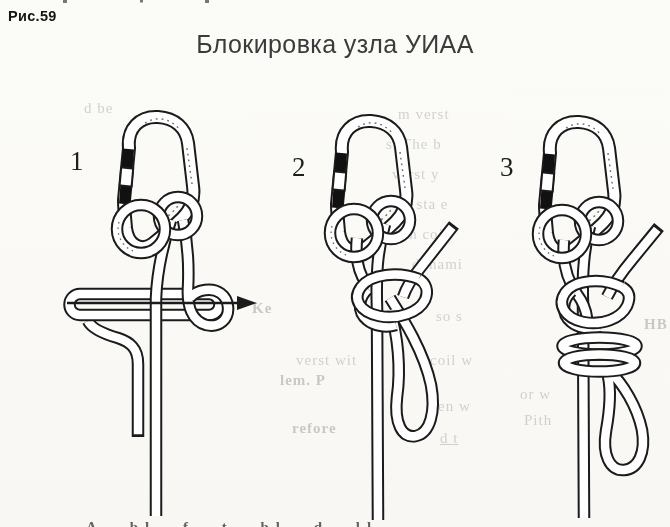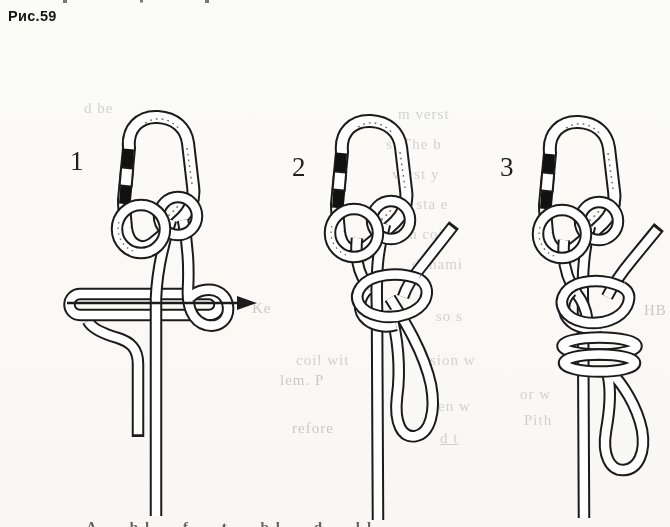--- a/index.html
+++ b/index.html
@@ -22,48 +22,49 @@
     font-size:27px;color:#1e1e1e;line-height:1;
   }
   .n1{left:70px;top:148px;}
   .n2{left:292px;top:154px;}
   .n3{left:500px;top:154px;}
   .ghost-layer{position:absolute;inset:0;pointer-events:none;}
   .ghost-layer span{
     position:absolute;font-family:"Liberation Serif",serif;font-size:15px;
     color:#8f8f8f;opacity:.38;filter:blur(.6px);white-space:nowrap;letter-spacing:1px;
   }
-  .ghost-layer span.b{font-weight:normal;opacity:.45;}
+  .ghost-layer span.b{font-weight:bold;opacity:.45;}
   svg.diagram{position:absolute;left:0;top:0;}
   .cutoff{
     position:absolute;left:86px;top:519px;width:420px;height:8px;overflow:hidden;
     font-family:"Liberation Serif",serif;font-weight:bold;font-size:15px;color:#3d3d3d;
     letter-spacing:7px;word-spacing:16px;opacity:.8;
   }
 </style>
 </head>
 <body>
 
 <div class="page">
 
   <div class="fig-label">Рис.59</div>
+  <div class="title">Блокировка узла УИАА</div>
 
   <div class="ghost-layer">
       <span style="left: 84px; top: 100px;">d be</span>
       <span style="left: 398px; top: 106px;">m verst</span>
       <span style="left: 386px; top: 136px;">s. The b</span>
       <span style="left: 392px; top: 166px;">verst y</span>
       <span style="left: 398px; top: 196px;">nt sta e</span>
       <span style="left: 404px; top: 226px;">in coil.</span>
       <span style="left: 412px; top: 256px;">dynami</span>
       <span style="left: 436px; top: 308px;">so s</span>
       <span class="b" style="left: 252px; top: 300px;">Ke</span>
-      <span class="b" style="left: 644px; top: 302px;">HB</span>
-      <span style="left: 296px; top: 352px;">coil wit</span>
-      <span style="left: 430px; top: 352px;">sion w</span>
+      <span class="b" style="left: 644px; top: 316px;">HB</span>
+      <span style="left: 296px; top: 352px;">verst wit</span>
+      <span style="left: 430px; top: 352px;">coil w</span>
       <span class="b" style="left: 280px; top: 372px;">lem. P</span>
       <span style="left: 520px; top: 386px;">or w</span>
       <span style="left: 432px; top: 398px;">ren w</span>
       <span style="left: 524px; top: 412px;">Pith</span>
       <span class="b" style="left: 292px; top: 420px;">refore</span>
       <span style="left: 440px; top: 430px; text-decoration: underline;">d t</span>
     </div>
 
   <svg class="diagram" width="670" height="527" viewBox="0 0 670 527">
     <defs>

